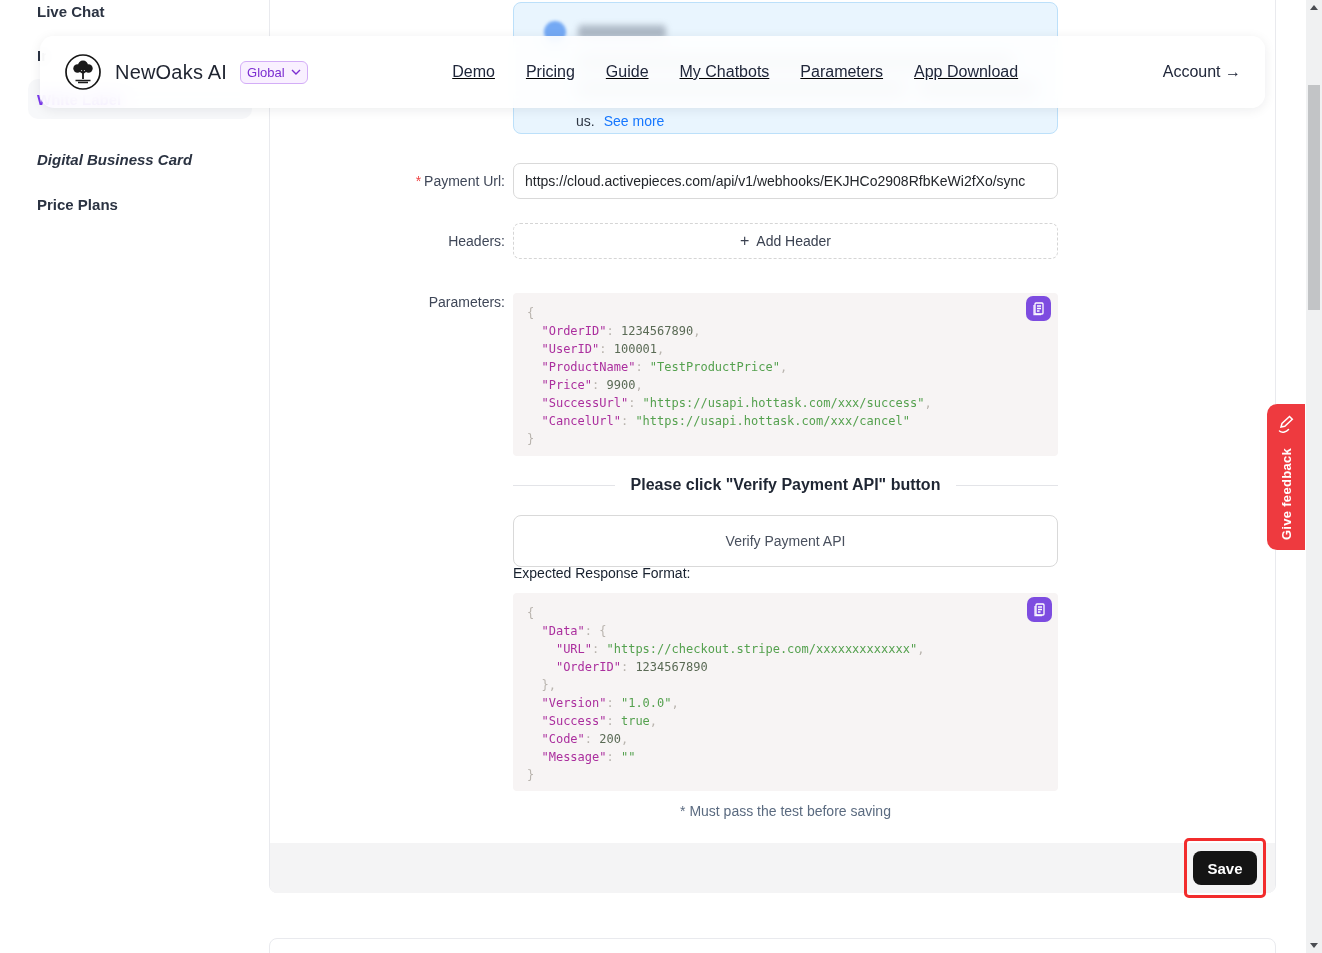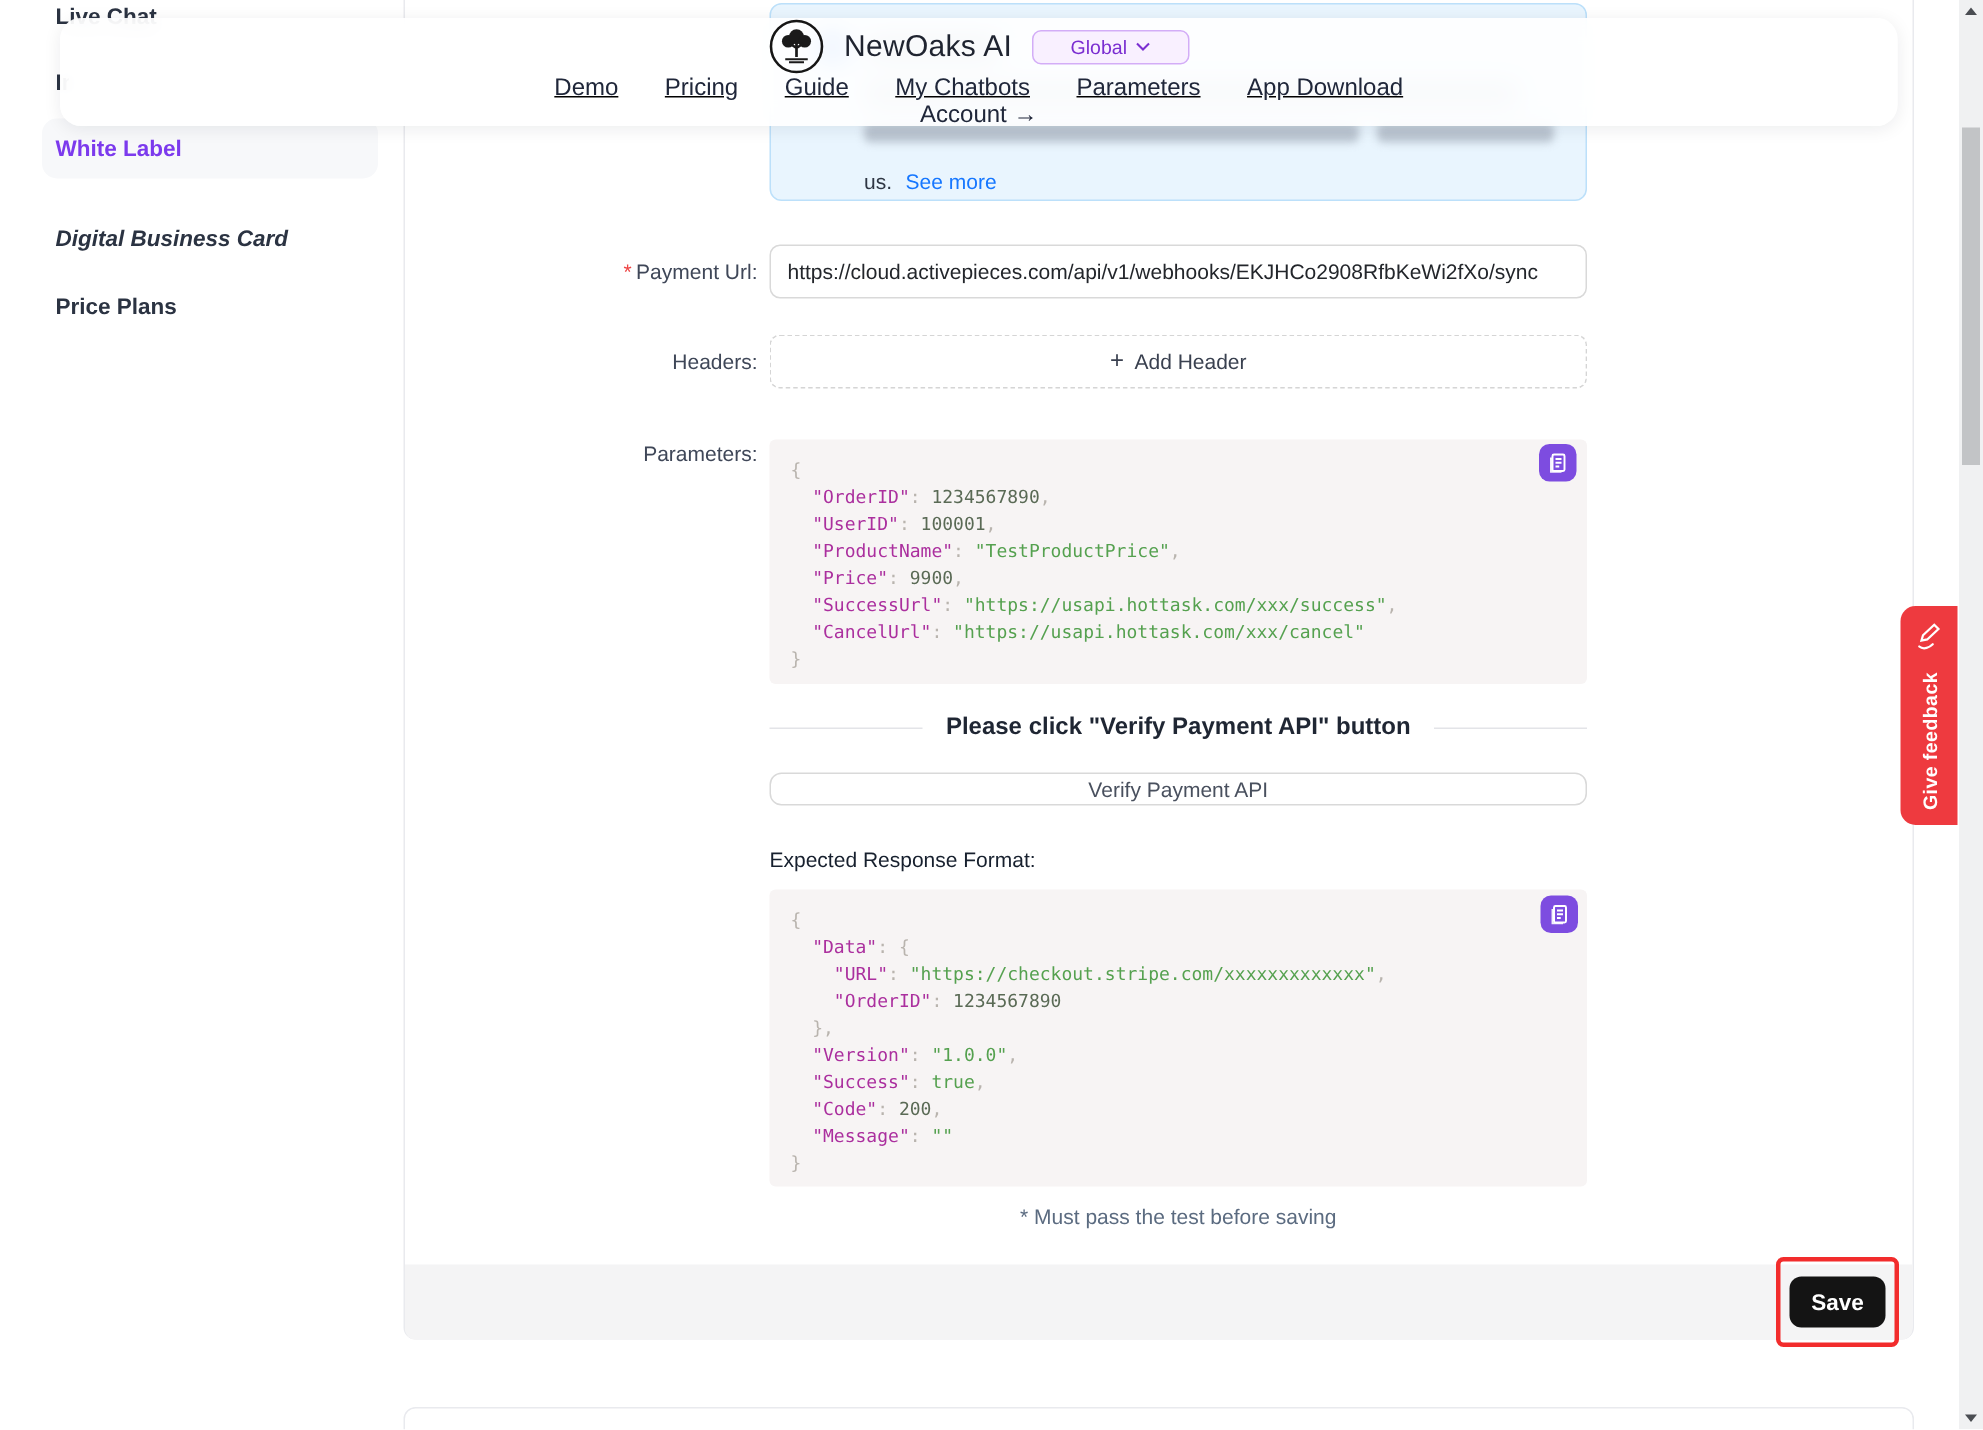--- a/index.html
+++ b/index.html
@@ -25,28 +25,28 @@
   .rem-circle { position:absolute; left:30px; top:18px; width:22px; height:22px; border-radius:50%; background:#74a9f4; filter:blur(1.5px); }
   .rem-bar { position:absolute; background:#9aa6b4; border-radius:4px; filter:blur(3px); opacity:.75; }
   .rem-title { left:64px; top:22px; width:88px; height:14px; }
   .rem-l1 { left:62px; top:53px; width:436px; height:13px; background:#aab4c1; }
   .rem-l2a { left:62px; top:79px; width:330px; height:13px; background:#aab4c1; }
   .rem-l2b { left:404px; top:79px; width:118px; height:13px; background:#aab4c1; }
   .rem-tail { position:absolute; left:62px; top:110px; font-size:14px; color:#2f3744; }
   .rem-tail a { color:var(--link-blue,#1677ff); text-decoration:none; margin-left:9px; cursor:pointer; }
 
   
-  .navbar { position:absolute; left:40px; top:12px; width:1225px; height:72px; background:rgba(255,255,255,.88);
+  .navbar { position:absolute; left:40px; top:36px; width:1225px; height:72px; background:rgba(255,255,255,.88);
             -webkit-backdrop-filter:blur(8px); backdrop-filter:blur(8px);
             border-radius:14px; box-shadow:0 2px 12px rgba(15,23,42,.08); z-index:30;
-            display:flex; align-items:center; padding:0 24px;flex-direction:column; }
+            display:flex; align-items:center; padding:0 24px; }
   .nav-left { display:flex; align-items:center; gap:13px; }
   .brand-name { font-size:20px; color:#1f2430; letter-spacing:.2px; white-space:nowrap; }
   .region-pill { display:flex; align-items:center; gap:6px; border:1px solid #d3adf7; background:#f9f0ff; color:#7b2ed1;
-                 font-size:13px; padding:3px 25px; border-radius:6px; cursor:pointer; white-space:nowrap; }
+                 font-size:13px; padding:3px 6px; border-radius:6px; cursor:pointer; white-space:nowrap; }
   .nav-center { flex:1; display:flex; justify-content:center; align-items:center; gap:31px;text-decoration:underline; }
   .nav-link { font-size:16px; font-weight:500; color:#20273a; cursor:pointer; white-space:nowrap; }
   .nav-account { font-size:16px; font-weight:500; color:#20273a; cursor:pointer; white-space:nowrap;text-align:right; }
 
   
   .form-label { position:absolute; width:235px; left:270px; text-align:right; font-size:14px; color:#3f4758; }
   .req { color:#ee4444; margin-right:3px; }
   .lbl-payment { top:173px; }
   .lbl-headers { top:233px; }
   .lbl-params { top:294px; }
@@ -69,21 +69,21 @@
   .t-w { color:var(--code-punct,#b9b4ae); }
   .copy-btn { position:absolute; width:25px; height:25px; border-radius:7px; background:#7d4ce0; border:none; cursor:pointer;
               display:flex; align-items:center; justify-content:center; }
   .copy-params { left:1026px; top:296px; }
   .copy-resp { left:1027px; top:597px; }
 
   .divider { position:absolute; left:513px; top:476px; width:545px; display:flex; align-items:center; }
   .divider .line { flex:1; height:1px; background:#e3e4e8; }
   .divider .dv-text { padding:0 16px; font-size:16px; font-weight:700; color:#1f2633; white-space:nowrap; }
 
-  .verify-btn { position:absolute; left:513px; top:515px; width:545px; height:22px; background:#fff; border:1px solid #d9d9d9;
+  .verify-btn { position:absolute; left:513px; top:515px; width:545px; height:52px; background:#fff; border:1px solid #d9d9d9;
                 border-radius:8px; font-size:14px; color:#49505e; cursor:pointer; font-family:"Liberation Sans",sans-serif; }
   .expected-label { position:absolute; left:513px; top:565px; font-size:14px; font-weight:400; color:#17202e; }
   .must-pass { position:absolute; left:513px; top:803px; width:545px; text-align:center; font-size:14px; color:#5b6b80; }
 
   .save-btn { position:absolute; left:1193px; top:851px; width:64px; height:34px; background:#141414; color:#fff; border:none;
               border-radius:8px; font-size:15px; font-weight:700; cursor:pointer; font-family:"Liberation Sans",sans-serif; }
   .save-annotation { position:absolute; left:1184px; top:838px; width:82px; height:60px; border:3px solid var(--annotation-red,#f22c2c); border-radius:5px; pointer-events:none; }
 
   
   .feedback-tab { position:absolute; left:1267px; top:404px; width:38px; height:146px; background:var(--feedback-red,#ee3a3f);

